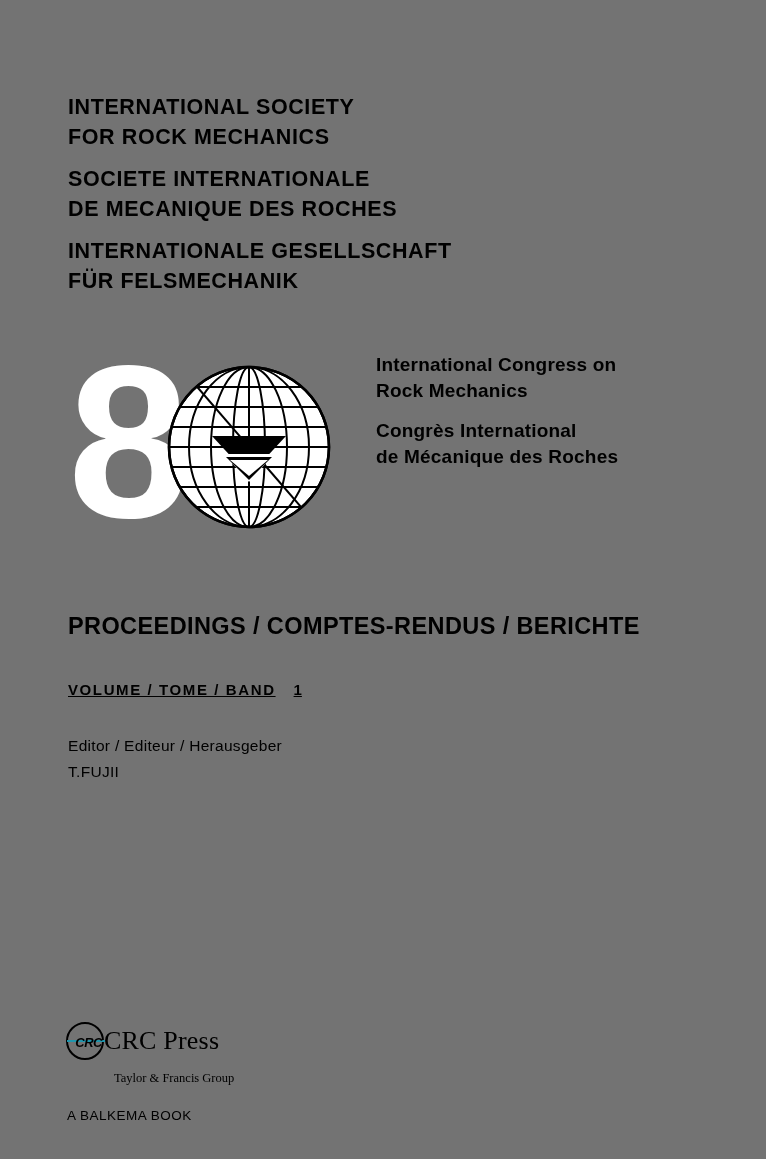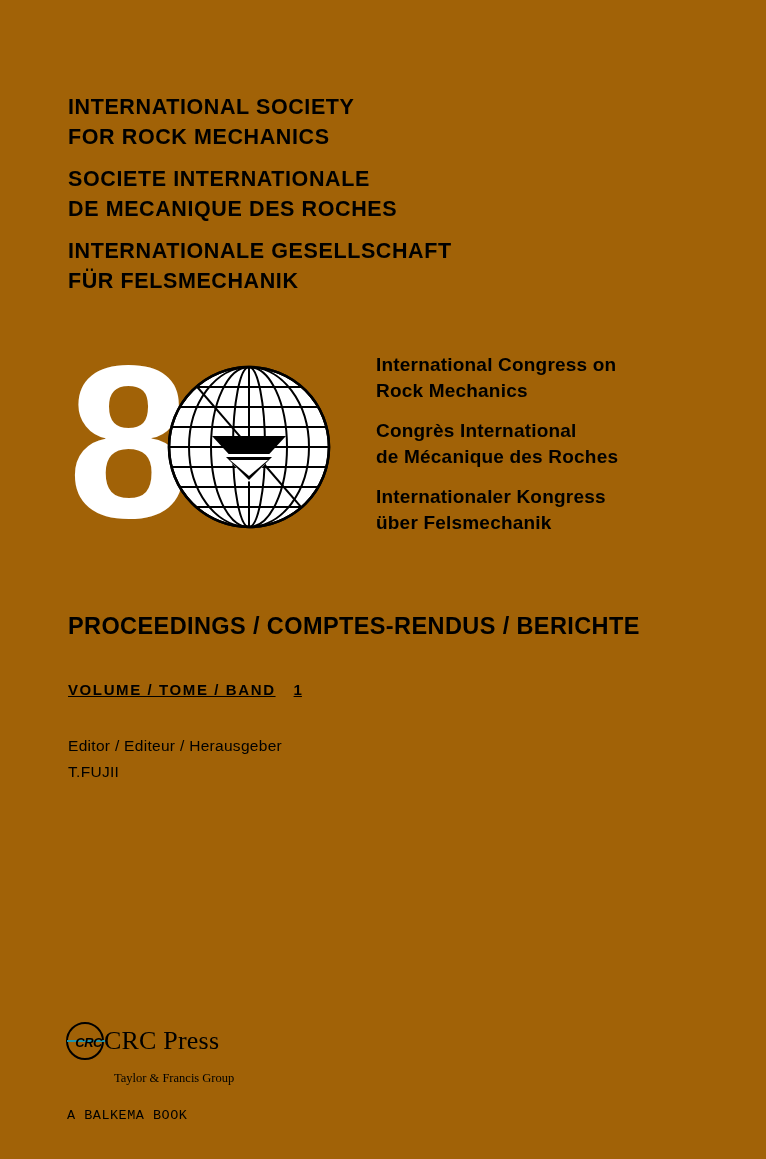--- a/index.html
+++ b/index.html
@@ -7,21 +7,21 @@
     padding: 0;
     background: #ffffff;
   }
   body {
     font-family: "Liberation Sans", sans-serif;
   }
   .cover {
     position: relative;
     width: 766px;
     height: 1159px;
-    background: #a16207;
+    background: #737373;
     overflow: hidden;
   }
   
   .society {
     position: absolute;
     left: 68px;
     top: 92px;
     width: 600px;
   }
   .society .line {
@@ -173,21 +173,21 @@
     font-size: 12.5px;
     color: #000000;
     font-family: "Liberation Serif", serif;
   }
   .balkema {
     margin-top: 22px;
     margin-left: 1px;
     font-size: 13.5px;
     color: #000000;
     letter-spacing: 0.5px;
-    font-family: Liberation Mono, monospace;
+    font-family: Liberation Sans, sans-serif;
   }
 </style>
 </head>
 <body>
 
 <div class="cover">
 
   <div class="society">
     <div class="line">INTERNATIONAL SOCIETY</div>
     <div class="line">FOR ROCK MECHANICS</div>
@@ -243,24 +243,20 @@
 
     <div class="congress">
       <div class="blk">
         <div class="ct">International Congress on</div>
         <div class="ct">Rock Mechanics</div>
       </div>
       <div class="blk">
         <div class="ct">Congrès International</div>
         <div class="ct">de Mécanique des Roches</div>
       </div>
-      <div class="blk">
-        <div class="ct">Internationaler Kongress</div>
-        <div class="ct">über Felsmechanik</div>
-      </div>
     </div>
 
   </div>
 
   <div class="proceedings">PROCEEDINGS / COMPTES-RENDUS / BERICHTE</div>
 
   <div class="volume">
     <span>VOLUME / TOME / BAND</span><span class="num">1</span>
   </div>
 

